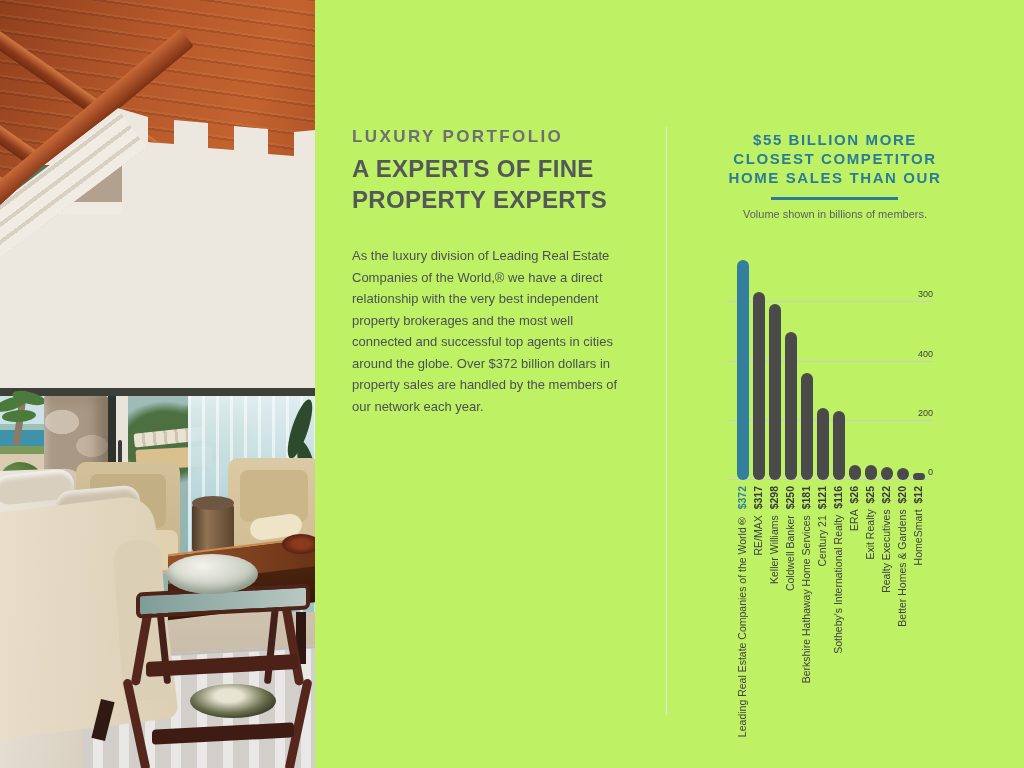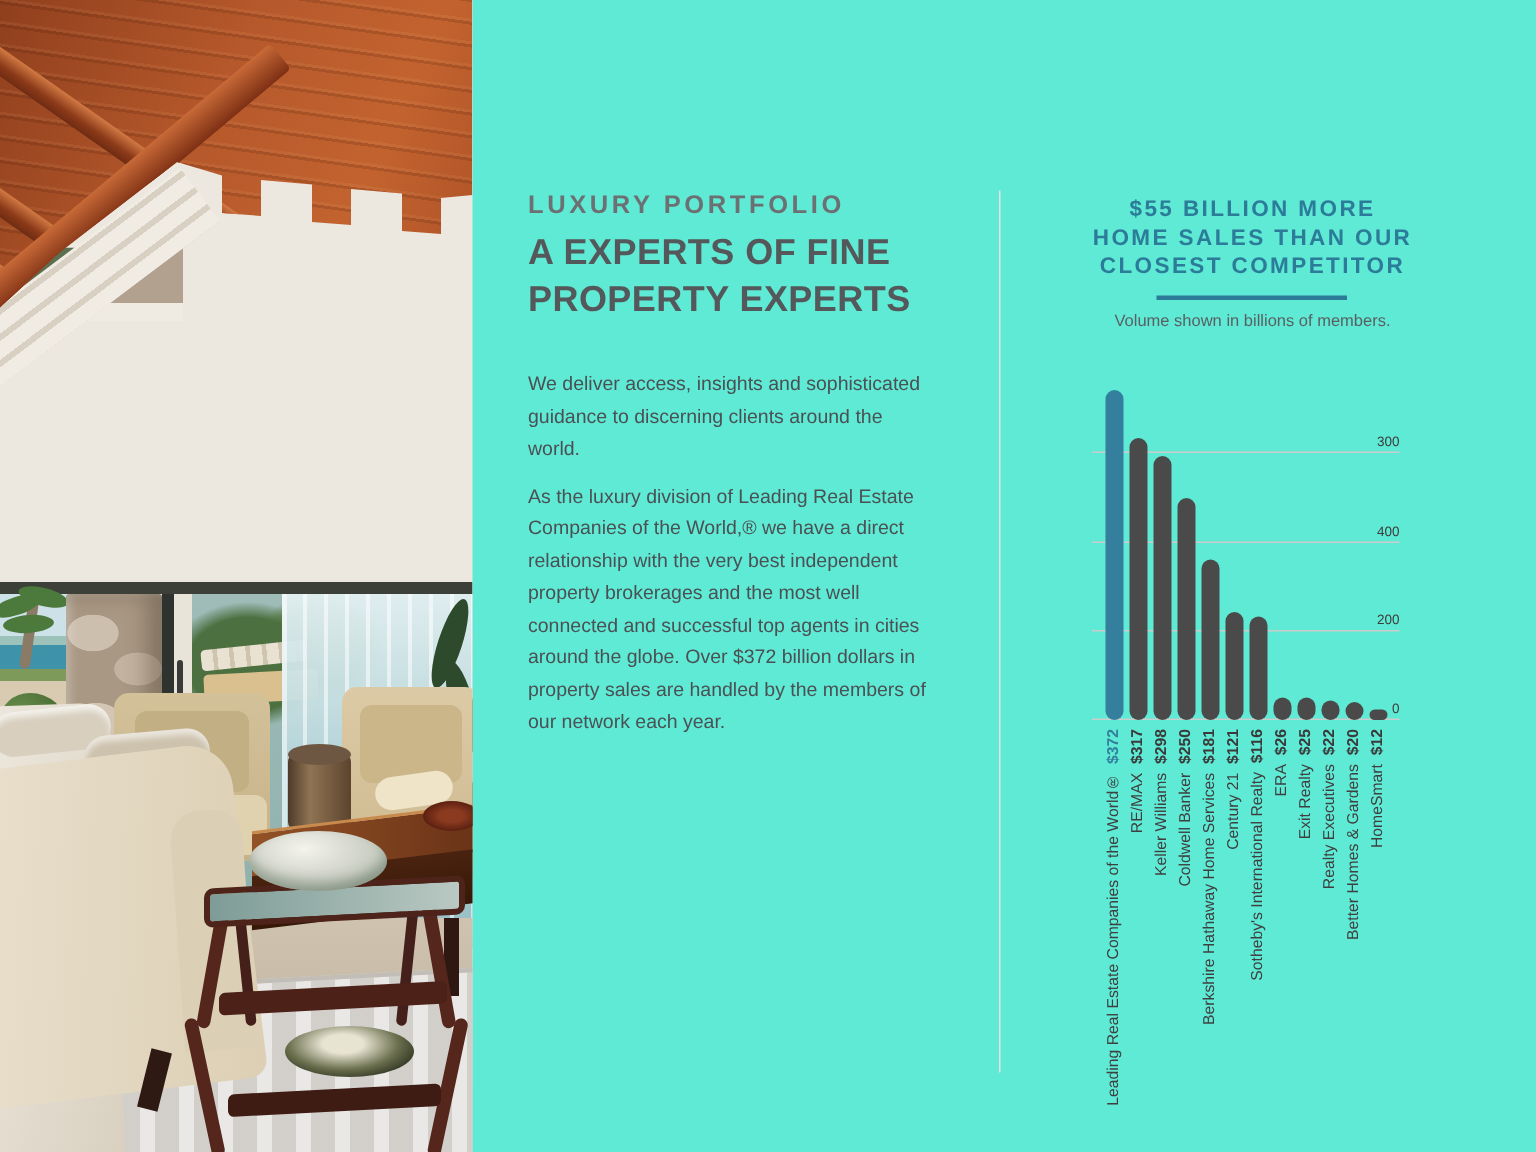--- a/index.html
+++ b/index.html
@@ -1,16 +1,16 @@
 <!DOCTYPE html>
 <html><head>
 <meta charset="utf-8">
 <style>
   html,body{margin:0;padding:0;background:#888;}
-  .page{position:relative;width:1024px;height:768px;background:#5eead4;overflow:hidden;
+  .page{position:relative;width:1024px;height:768px;background:#bef264;overflow:hidden;
         font-family:"Liberation Sans", sans-serif;}
 
   
   .photo{position:absolute;left:0;top:0;width:315px;height:768px;overflow:hidden;background:#ece7df;}
   .photo *{position:absolute;}
   .ph-window{left:0;top:162px;width:122px;height:42px;
      background:linear-gradient(90deg,#5b7050 0 46%,#b2a18f 46% 100%);
      border-top:3px solid #efeae1;border-bottom:3px solid #efeae1;}
   .ph-sill{left:0;top:202px;width:122px;height:12px;background:#f0ebe2;}
   .ph-eave{left:-70px;top:112px;width:190px;height:44px;transform:rotate(-37deg);transform-origin:right top;
@@ -193,31 +193,30 @@
     <div class="ph-sideshelf1"></div>
     <div class="ph-sideshelf2"></div>
     <div class="ph-sidetop"></div>
     <div class="ph-glassbowl"></div>
     <div class="ph-shellbowl"></div>
   </div>
 
   <section class="text-col">
     <div class="eyebrow">LUXURY PORTFOLIO</div>
     <h1 class="headline">A EXPERTS OF FINE PROPERTY EXPERTS</h1>
-    <p>We deliver access, insights and sophisticated guidance to discerning clients around the world.</p>
     <p>As the luxury division of Leading Real Estate Companies of the World,® we have a direct relationship with the very best independent property brokerages and the most well connected and successful top agents in cities around the globe. Over $372 billion dollars in property sales are handled by the members of our network each year.</p>
   </section>
 
   <div class="divider"></div>
 
   <section>
     <h2 class="chart-title">
       <span>$55 BILLION MORE</span>
+      <span>CLOSEST COMPETITOR</span>
       <span>HOME SALES THAN OUR</span>
-      <span>CLOSEST COMPETITOR</span>
     </h2>
     <div class="title-rule"></div>
     <div class="chart-subtitle">Volume shown in billions of members.</div>
     <div class="plot" id="plot">
         <div class="gridline" style="bottom: 0px; background: rgb(204, 204, 204);"></div>
         <div class="tick" style="bottom: 3px; color: rgb(60, 60, 60);">0</div>
         <div class="gridline" style="bottom: 59.2px; background: rgb(204, 204, 204);"></div>
         <div class="tick" style="bottom: 62.2px; color: rgb(60, 60, 60);">200</div>
         <div class="gridline" style="bottom: 118.4px; background: rgb(204, 204, 204);"></div>
         <div class="tick" style="bottom: 121.4px; color: rgb(60, 60, 60);">400</div>

